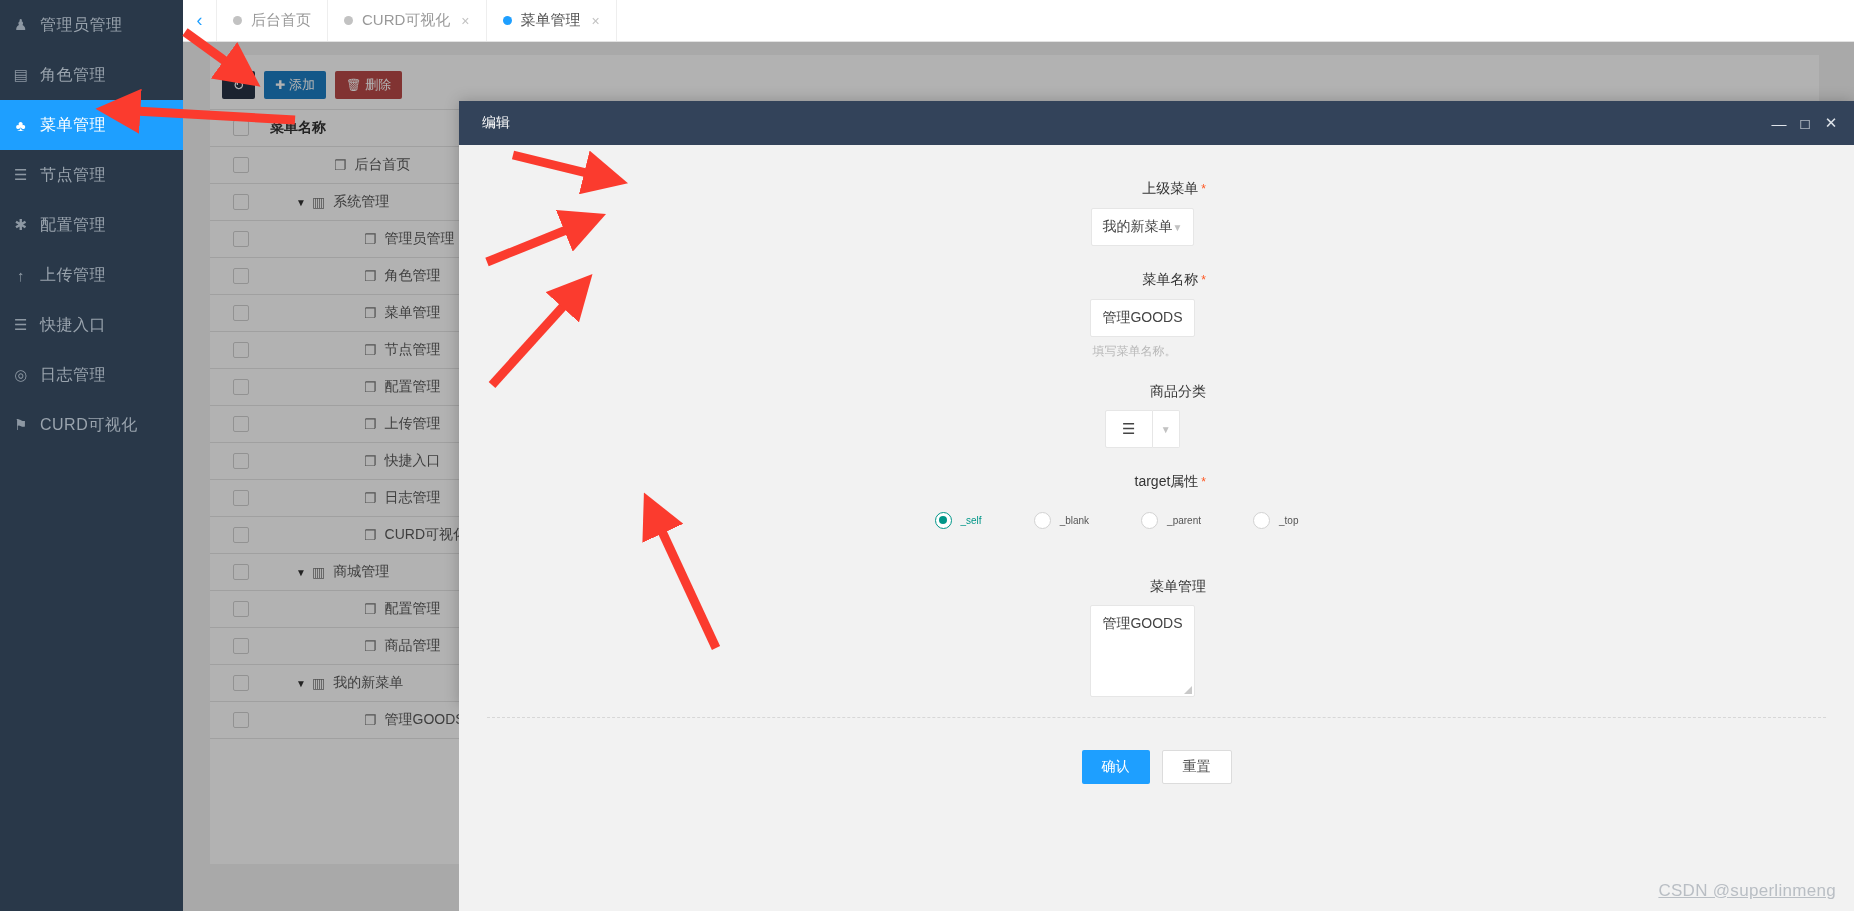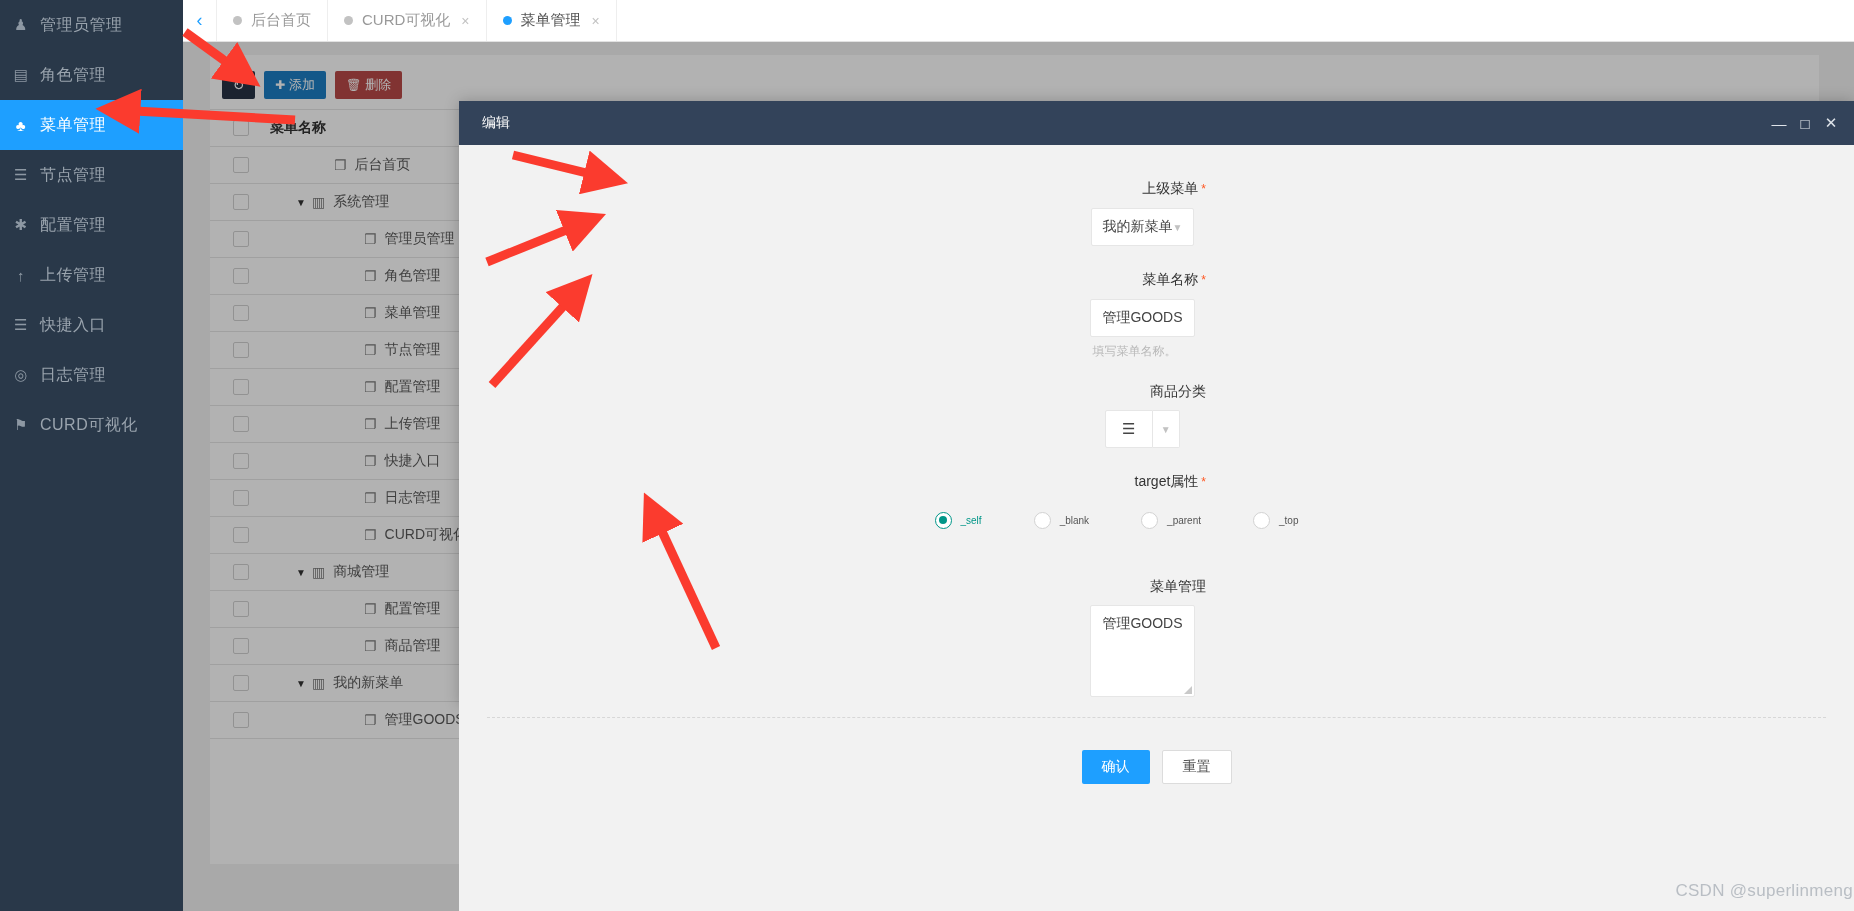--- a/index.html
+++ b/index.html
@@ -183,22 +183,22 @@
     height: 34px; padding: 0 20px; font-size: 14px; border-radius: 2px;
     display: inline-flex; align-items: center; justify-content: center;
   }
   .mbtn-primary { background: #1e9fff; color: #fff; }
   .mbtn-plain { background: #fff; color: #555; border: 1px solid #dcdcdc; }
 
   
   #arrows { position: absolute; left: 0; top: 0; width: 1854px; height: 911px; pointer-events: none; }
 
   #watermark {
-    position: absolute; right: 1px; bottom: 10px;
-    color: #b9bec4; font-size: 17px; letter-spacing: .3px;
+    position: absolute; right: 18px; bottom: 10px;
+    color: #b9bec4; font-size: 17px; letter-spacing: .3px; text-decoration: underline;
   }
 </style>
 </head>
 <body>
 
 <div id="app">
 
   <nav id="sidebar">
       <div class="side-item">
         <span class="side-ico">♟</span>

